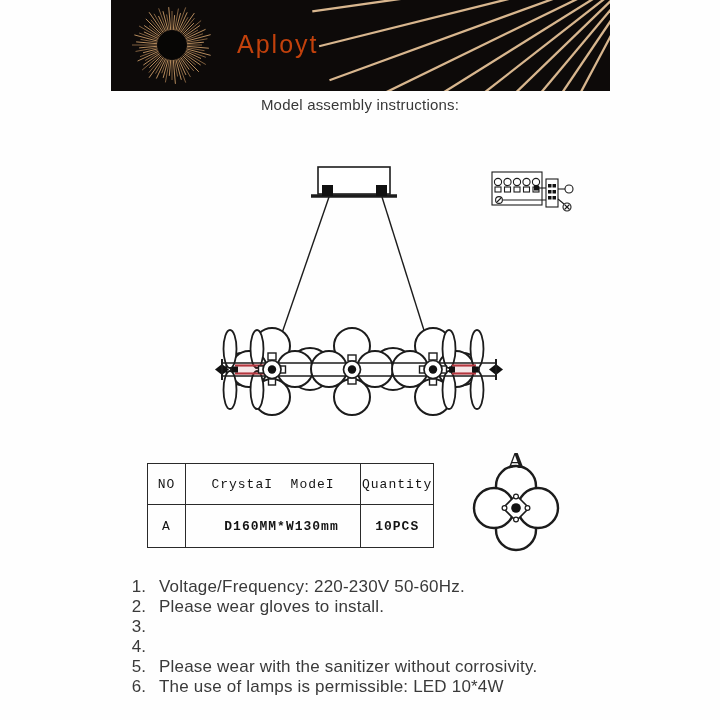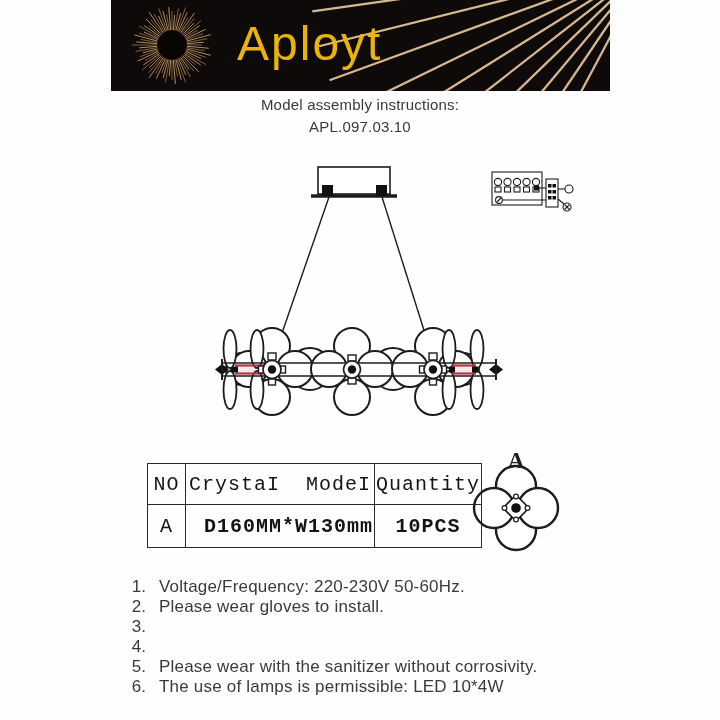--- a/index.html
+++ b/index.html
@@ -1,32 +1,32 @@
 <!DOCTYPE html>
 <html><head>
 <meta charset="utf-8">
 <style>
   html,body{margin:0;padding:0;background:#ffffff;}
   .sheet{position:relative;width:720px;height:720px;background:#fefefe;overflow:hidden;
          font-family:"Liberation Sans",sans-serif;}
   
   .banner{position:absolute;left:111px;top:0;width:499px;height:91px;background:#0d0a09;overflow:hidden;}
   .banner svg{position:absolute;left:0;top:0;}
-  .brand{position:absolute;left:126px;top:20px;font-size:48px;font-weight:300;
-         letter-spacing:2px;color:#eab308;line-height:48px;}
+  .brand{position:absolute;left:126px;top:20px;font-size:25px;font-weight:300;
+         letter-spacing:2px;color:#c2410c;line-height:48px;}
   
   .heading{position:absolute;left:0;top:94px;width:720px;text-align:center;
            color:#383838;font-size:15px;font-weight:500;line-height:21.5px;letter-spacing:.2px;}
   
   .drawing{position:absolute;left:0;top:0;width:720px;height:720px;pointer-events:none;}
   
   .spec-table{position:absolute;left:147px;top:463px;border-collapse:collapse;
               font-family:"Liberation Mono",monospace;color:#141414;}
   .spec-table td{border:1.6px solid #2a2a2a;text-align:center;vertical-align:middle;
-                 font-size:20px;letter-spacing:1px;}
+                 font-size:13px;letter-spacing:1px;}
   .spec-table tr:nth-child(1) td{height:38px;}
   .spec-table tr:nth-child(2) td{height:40px;}
   .col-no{width:35px;}
   .col-model{width:172px;}
   .col-qty{width:69px;}
   .cell-model-val{text-align:center;padding-left:18px;font-weight:bold;letter-spacing:.5px;}
   .cell-qty-val{font-weight:bold;}
   .cell-head{white-space:pre;}
   
   .instructions{position:absolute;left:122px;top:577px;width:520px;
@@ -131,21 +131,20 @@
           <line x1="504.02071188135073" y1="-34.813417112114976" x2="198.20711881350746" y2="-24.134171121149762" stroke="#d8b68e" stroke-width="2.3"></line>
           <line x1="504.082822291166" y1="-38.37172010730024" x2="198.82822291165974" y2="-59.71720107300244" stroke="#d8b68e" stroke-width="2.3"></line>
           <line x1="504.5165363975849" y1="-41.90403804067564" x2="203.1653639758493" y2="-95.04038040675636" stroke="#d8b68e" stroke-width="2.3"></line>
         </g>
     </svg>
     <span class="brand">Aployt</span>
   </div>
 
   <div class="heading">
     <div>Model assembly instructions:</div>
-    <div>APL.097.03.10</div>
   </div>
 
   <svg class="drawing" viewBox="0 0 720 720">
     <g stroke="#1c1c1c" fill="none" stroke-width="1.6">
 
       <g>
         <line x1="329" y1="197" x2="272" y2="362" stroke-width="1.4"></line>
         <line x1="382" y1="197" x2="434" y2="362" stroke-width="1.4"></line>
       </g>
 

